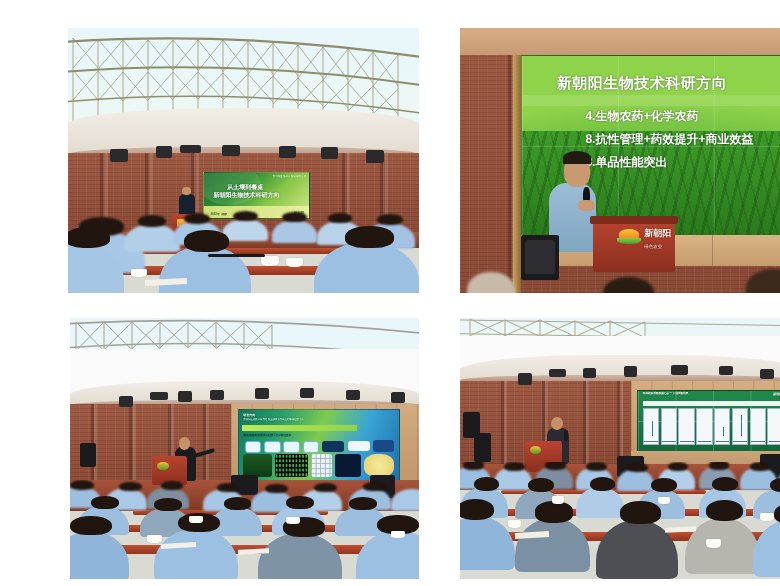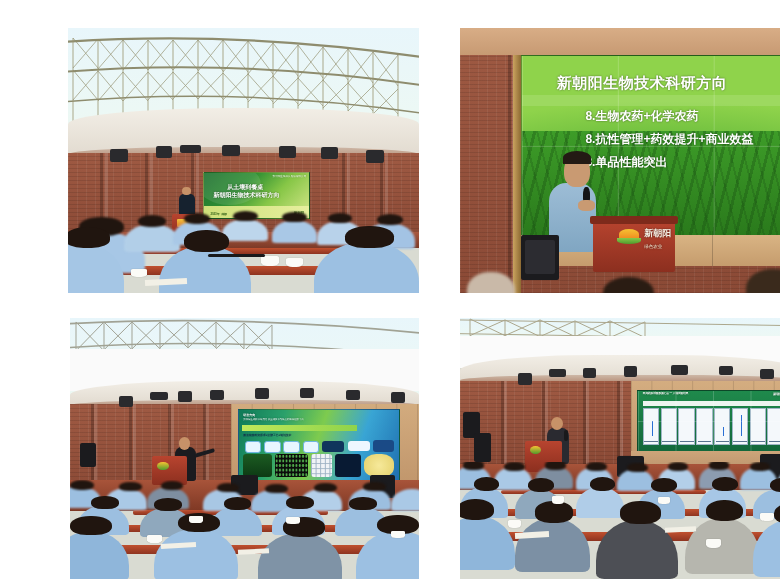--- a/index.html
+++ b/index.html
@@ -206,21 +206,21 @@
 
       <div style="position:absolute;left:0;bottom:0;width:100%;height:58%;
                   background:
                     repeating-linear-gradient(104deg, rgba(20,70,15,.30) 0 3px, rgba(255,255,255,0) 3px 11px),
                     repeating-linear-gradient(76deg, rgba(20,70,15,.22) 0 2px, rgba(255,255,255,0) 2px 13px),
                     linear-gradient(#3d9c28,#2a7a1c);"></div>
       <div style="position:absolute;left:0;top:22%;width:100%;height:6%;background:rgba(200,235,160,.25);"></div>
       <div class="screen-grid"></div>
 
       <div class="slide-text" style="left:12%;top:11%;font-size:15px;letter-spacing:.5px;">新朝阳生物技术科研方向</div>
-      <div class="slide-text" style="left:22%;top:30%;font-size:12px;">8.生物农药+化学农药</div>
+      <div class="slide-text" style="left:22%;top:30%;font-size:12px;">4.生物农药+化学农药</div>
       <div class="slide-text" style="left:22%;top:43%;font-size:12px;">8.抗性管理+药效提升+商业效益</div>
       <div class="slide-text" style="left:22%;top:56%;font-size:12px;">3.单品性能突出</div>
     </div>
 
     <div style="position:absolute;left:18%;top:78%;width:84%;height:12%;background:linear-gradient(#d9b484,#c59c6d);"></div>
     <div style="position:absolute;left:48%;top:78%;width:1px;height:12%;background:rgba(0,0,0,.2);"></div>
     <div style="position:absolute;left:74%;top:78%;width:1px;height:12%;background:rgba(0,0,0,.2);"></div>
 
     <div class="speaker-body" style="left:26%;top:58.5%;width:14%;height:26%;background:linear-gradient(#9dbdd6,#80a6c2);border-radius:36% 36% 10% 10%/26% 26% 6% 6%;"></div>
     <div class="speaker-head" style="left:30.5%;top:48%;width:7.5%;height:12%;background:#c99a72;border-radius:48% 48% 42% 42%;"></div>

